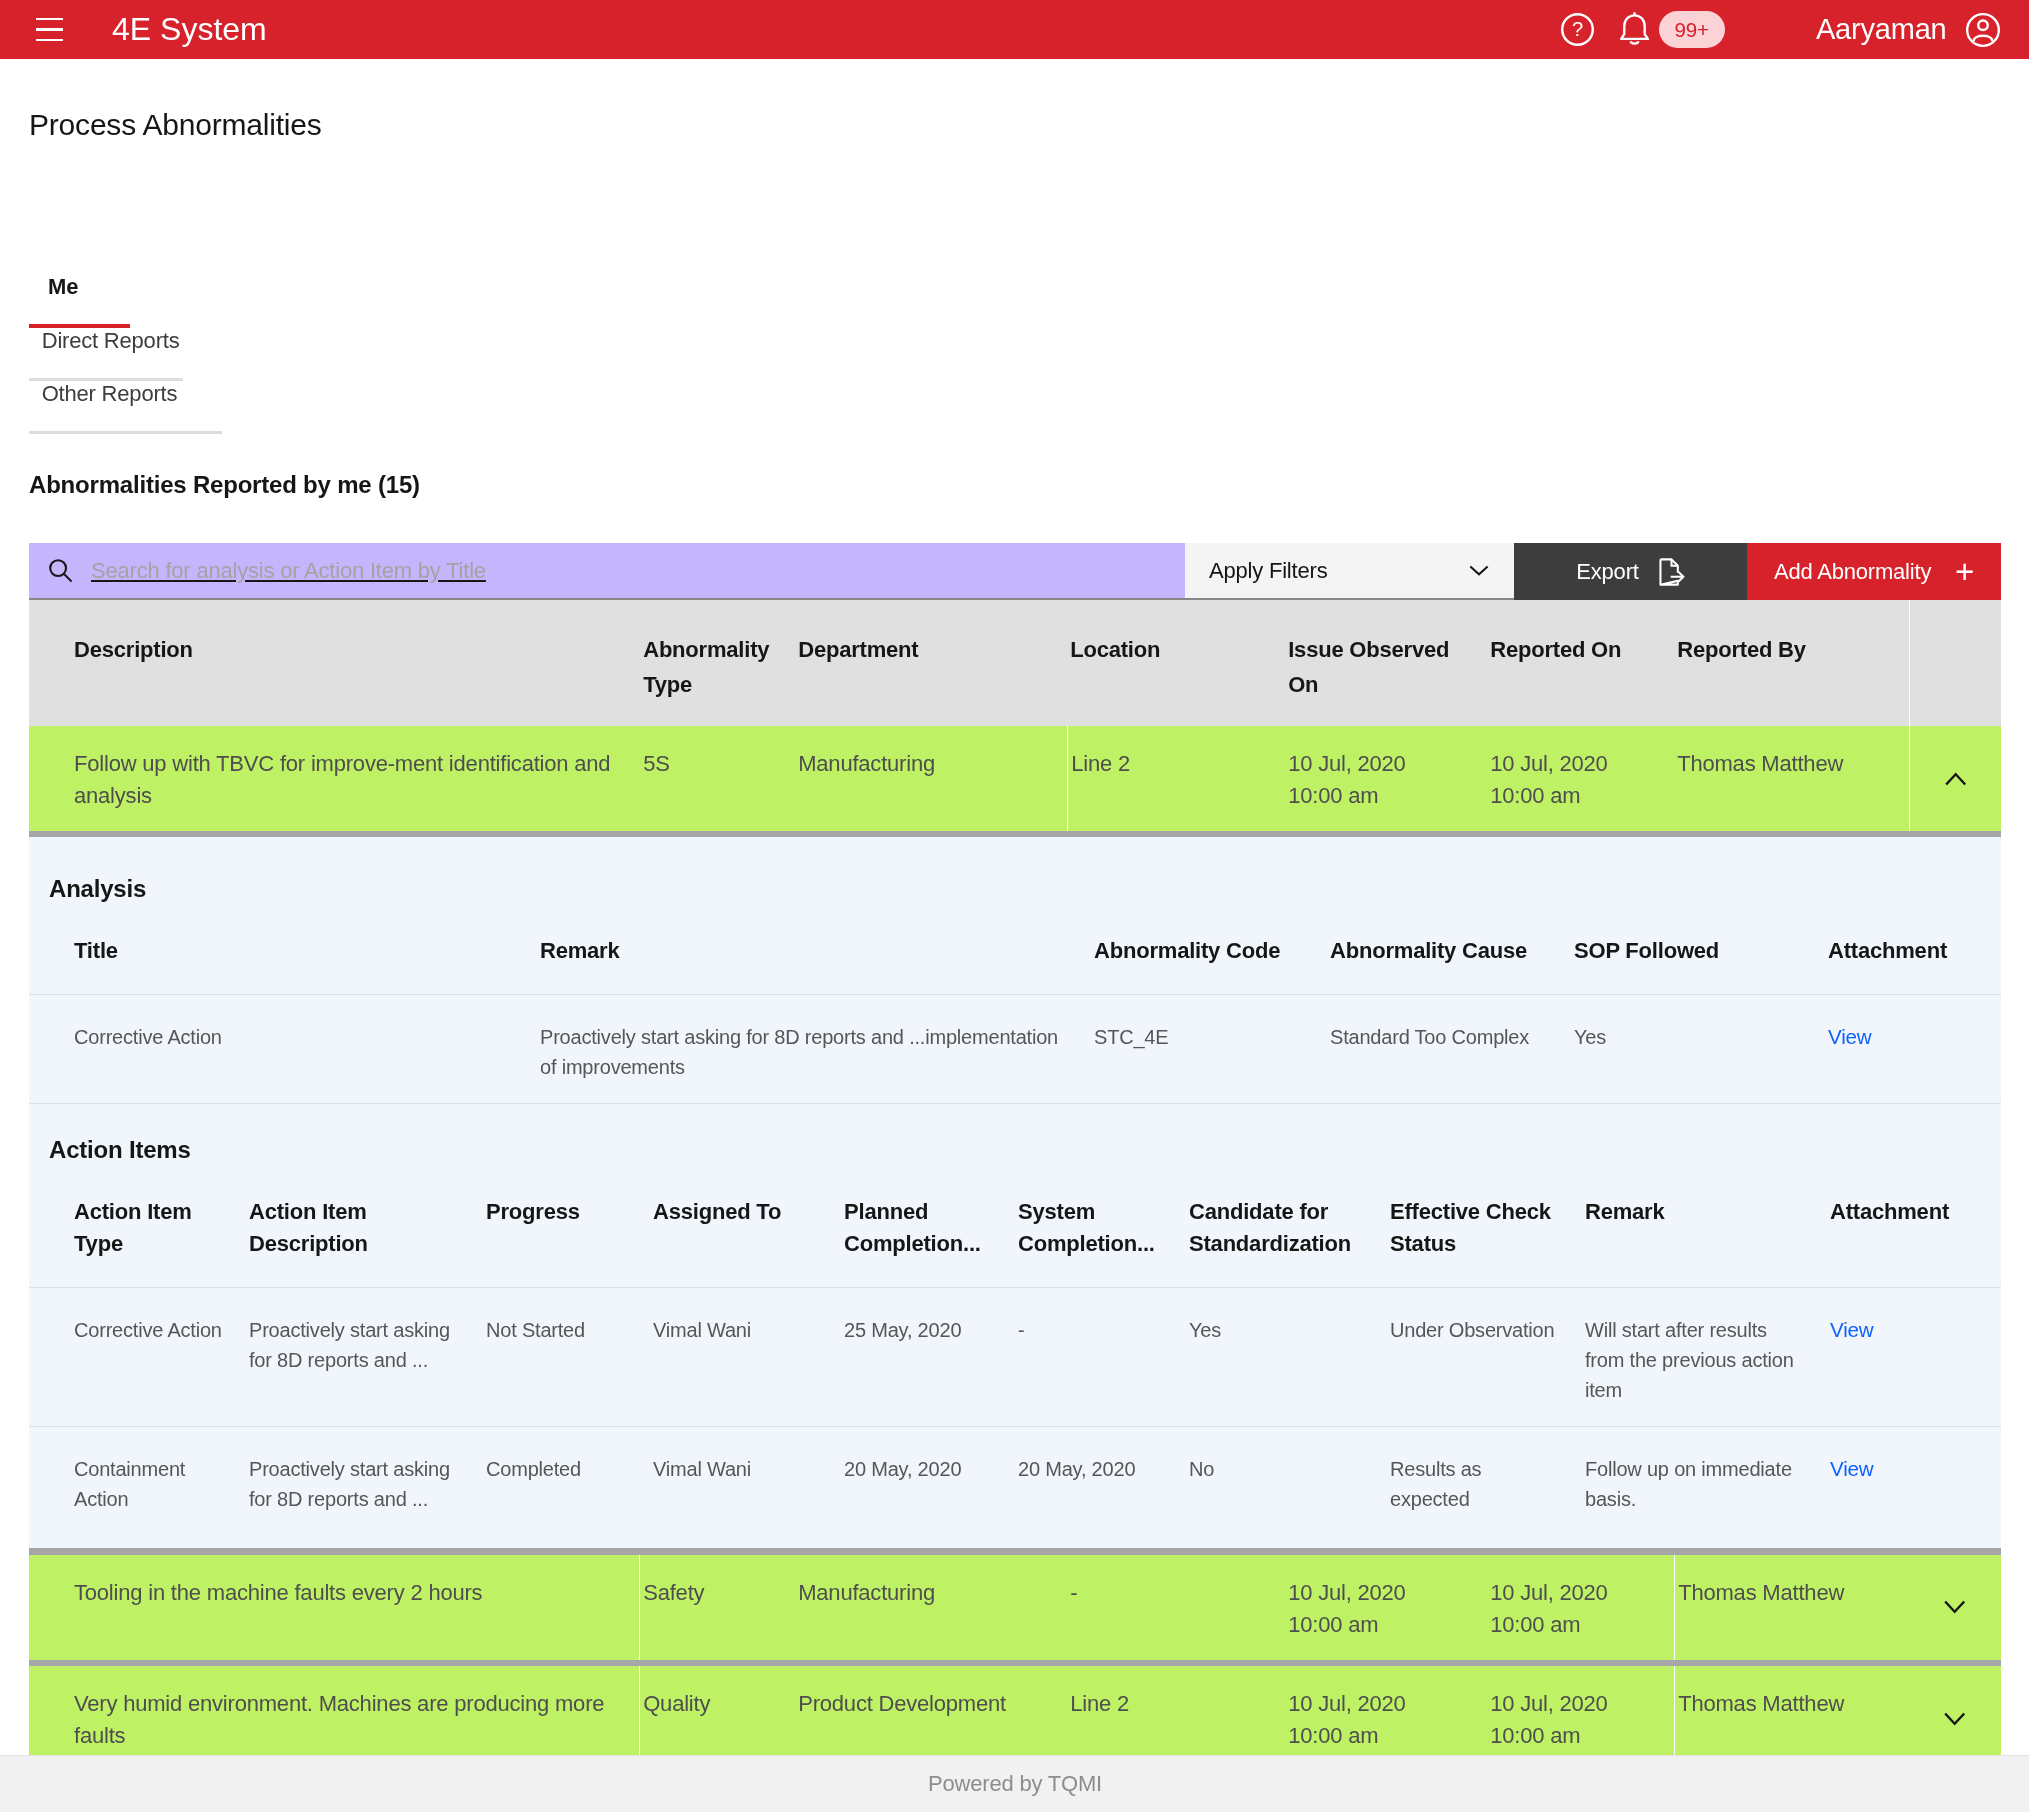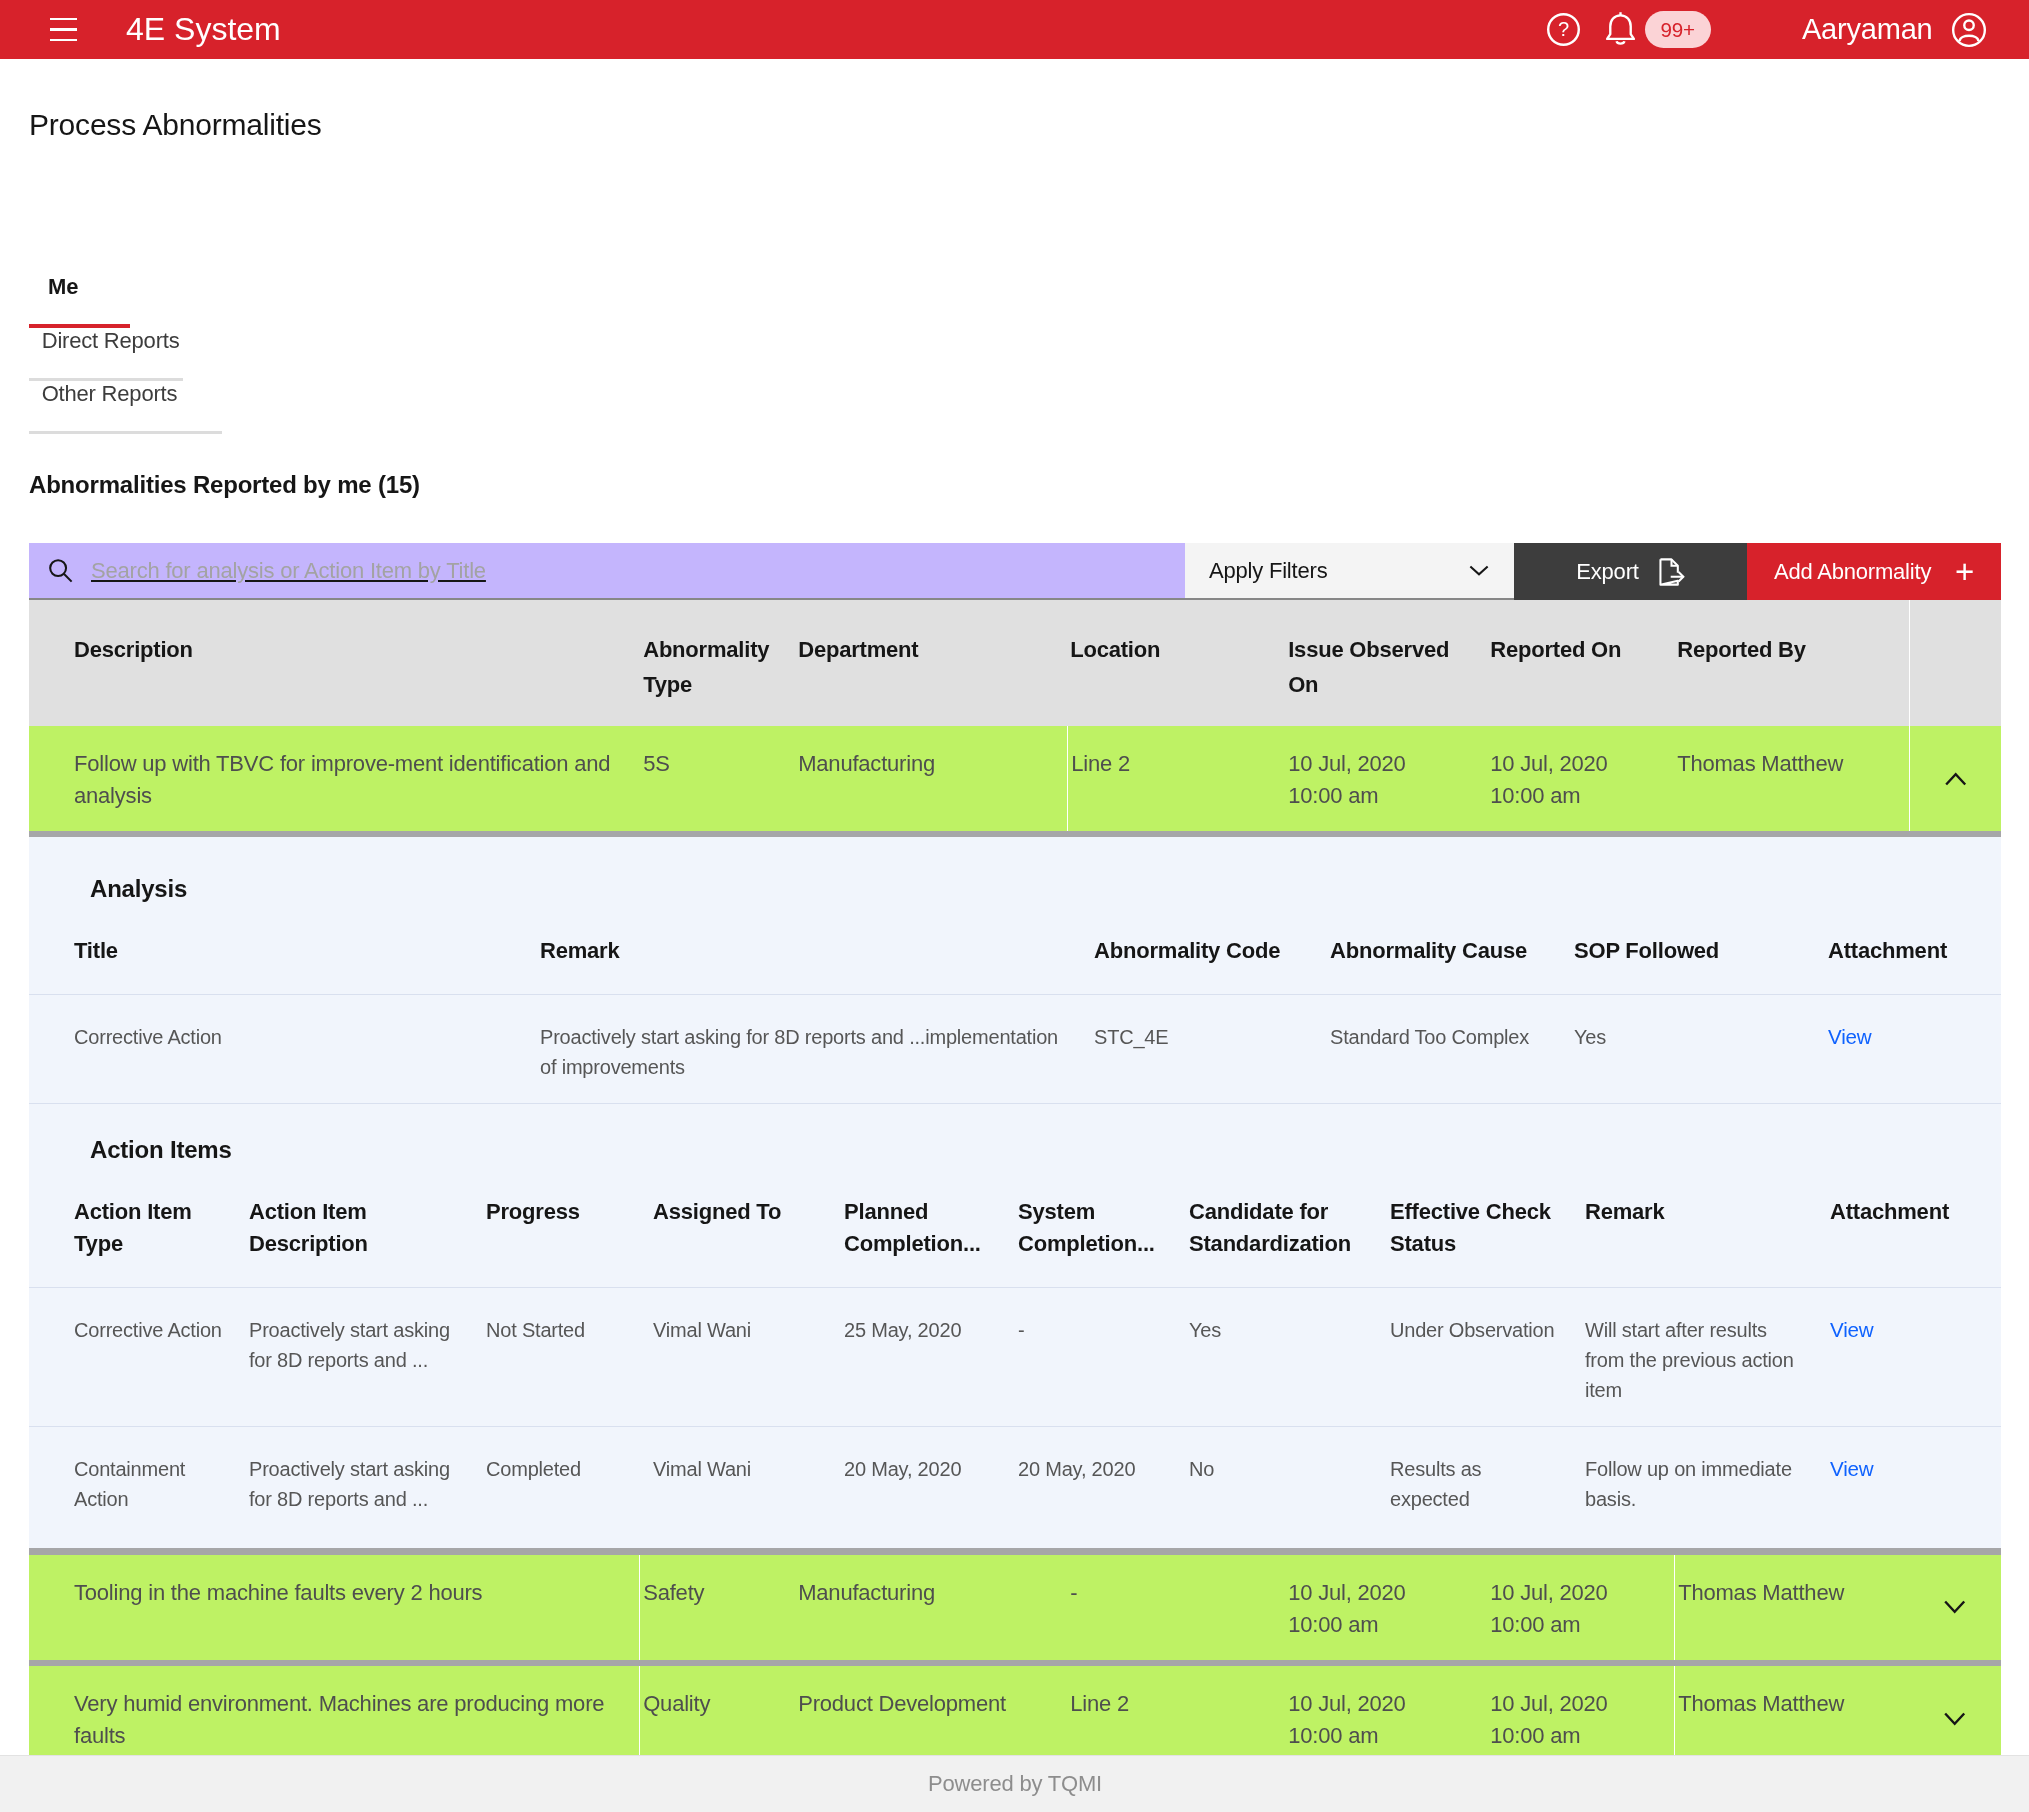--- a/index.html
+++ b/index.html
@@ -5,21 +5,21 @@
   * { margin:0; padding:0; box-sizing:border-box; }
   html,body { width:2030px; }
   body {
     height:1812px; position:relative; background:#ffffff;
     font-family:"Liberation Sans", sans-serif; color:#161616;
     letter-spacing:-0.2px; overflow:hidden;
   }
   
   .app-header {
     height:59px; background:#d7222b; display:flex; align-items:center;
-    padding:0 42px; color:#fff;
+    padding:0 28px; color:#fff;
   }
   .hamburger { width:32px; height:24px; display:flex; flex-direction:column; justify-content:space-between; cursor:pointer; margin-left:8px; }
   .hamburger span { display:block; height:2.4px; background:#fff; width:27px; }
   .app-title { font-size:32px; font-weight:400; margin-left:44px; letter-spacing:0; }
   .header-right { margin-left:auto; display:flex; align-items:center; }
   .hicon { display:flex; align-items:center; justify-content:center; cursor:pointer; }
   .badge {
     background:#fbd3d6; color:#d7222b; font-size:20.6px; font-weight:400;
     border-radius:19px; padding:6.4px 16px; margin-left:8px;
   }
@@ -62,21 +62,21 @@
   .thead .cell { font-weight:700; color:#161616; padding:32px 19px 24px 3.2px; font-size:22px; line-height:35px; }
   .cell-desc { padding-left:45px !important; }
   .trow { background:#bef264; min-height:98px; }
   .trow .cell { padding:22px 19px 19px 3.2px; font-size:22px; line-height:32px; color:#4e4e4e; }
   .chev-cell { display:flex; align-items:center; justify-content:center; cursor:pointer; padding:0 !important; }
   .bl-white { border-left:1.6px solid #ffffff; }
   .br-white { border-right:1.6px solid #ffffff; }
   .thick-sep { height:6.4px; background:#a6a6a8; }
   
   .detail { background:#f1f5fc; padding:38px 0 14.3px 0; }
-  .detail-heading { font-size:24px; font-weight:700; padding-left:61px; color:#161616; }
+  .detail-heading { font-size:24px; font-weight:700; padding-left:20px; color:#161616; }
   .agrid { display:grid; grid-template-columns:511px 554px 236px 244px 254px 174px; }
   .aigrid { display:grid; grid-template-columns:220px 237px 167px 191px 174px 171px 201px 195px 245px 172px; }
   .dhead .cell { font-size:22px; font-weight:700; color:#161616; padding:32px 22px 27px 0; line-height:32px; }
   .dhead { border-bottom:1.6px solid #d9e0ef; }
   .drow .cell { font-size:20px; color:#565656; padding:27px 22px 20.6px 0; line-height:30px; }
   .drow { border-bottom:1.6px solid #d9e0ef; }
   .drow:last-child { border-bottom:none; }
   .drow .cell-first, .dhead .cell-first { padding-left:45px; }
   .view-link { color:#0f62fe; cursor:pointer; font-size:20.6px; }
   .ai-heading { margin-top:32px; }

